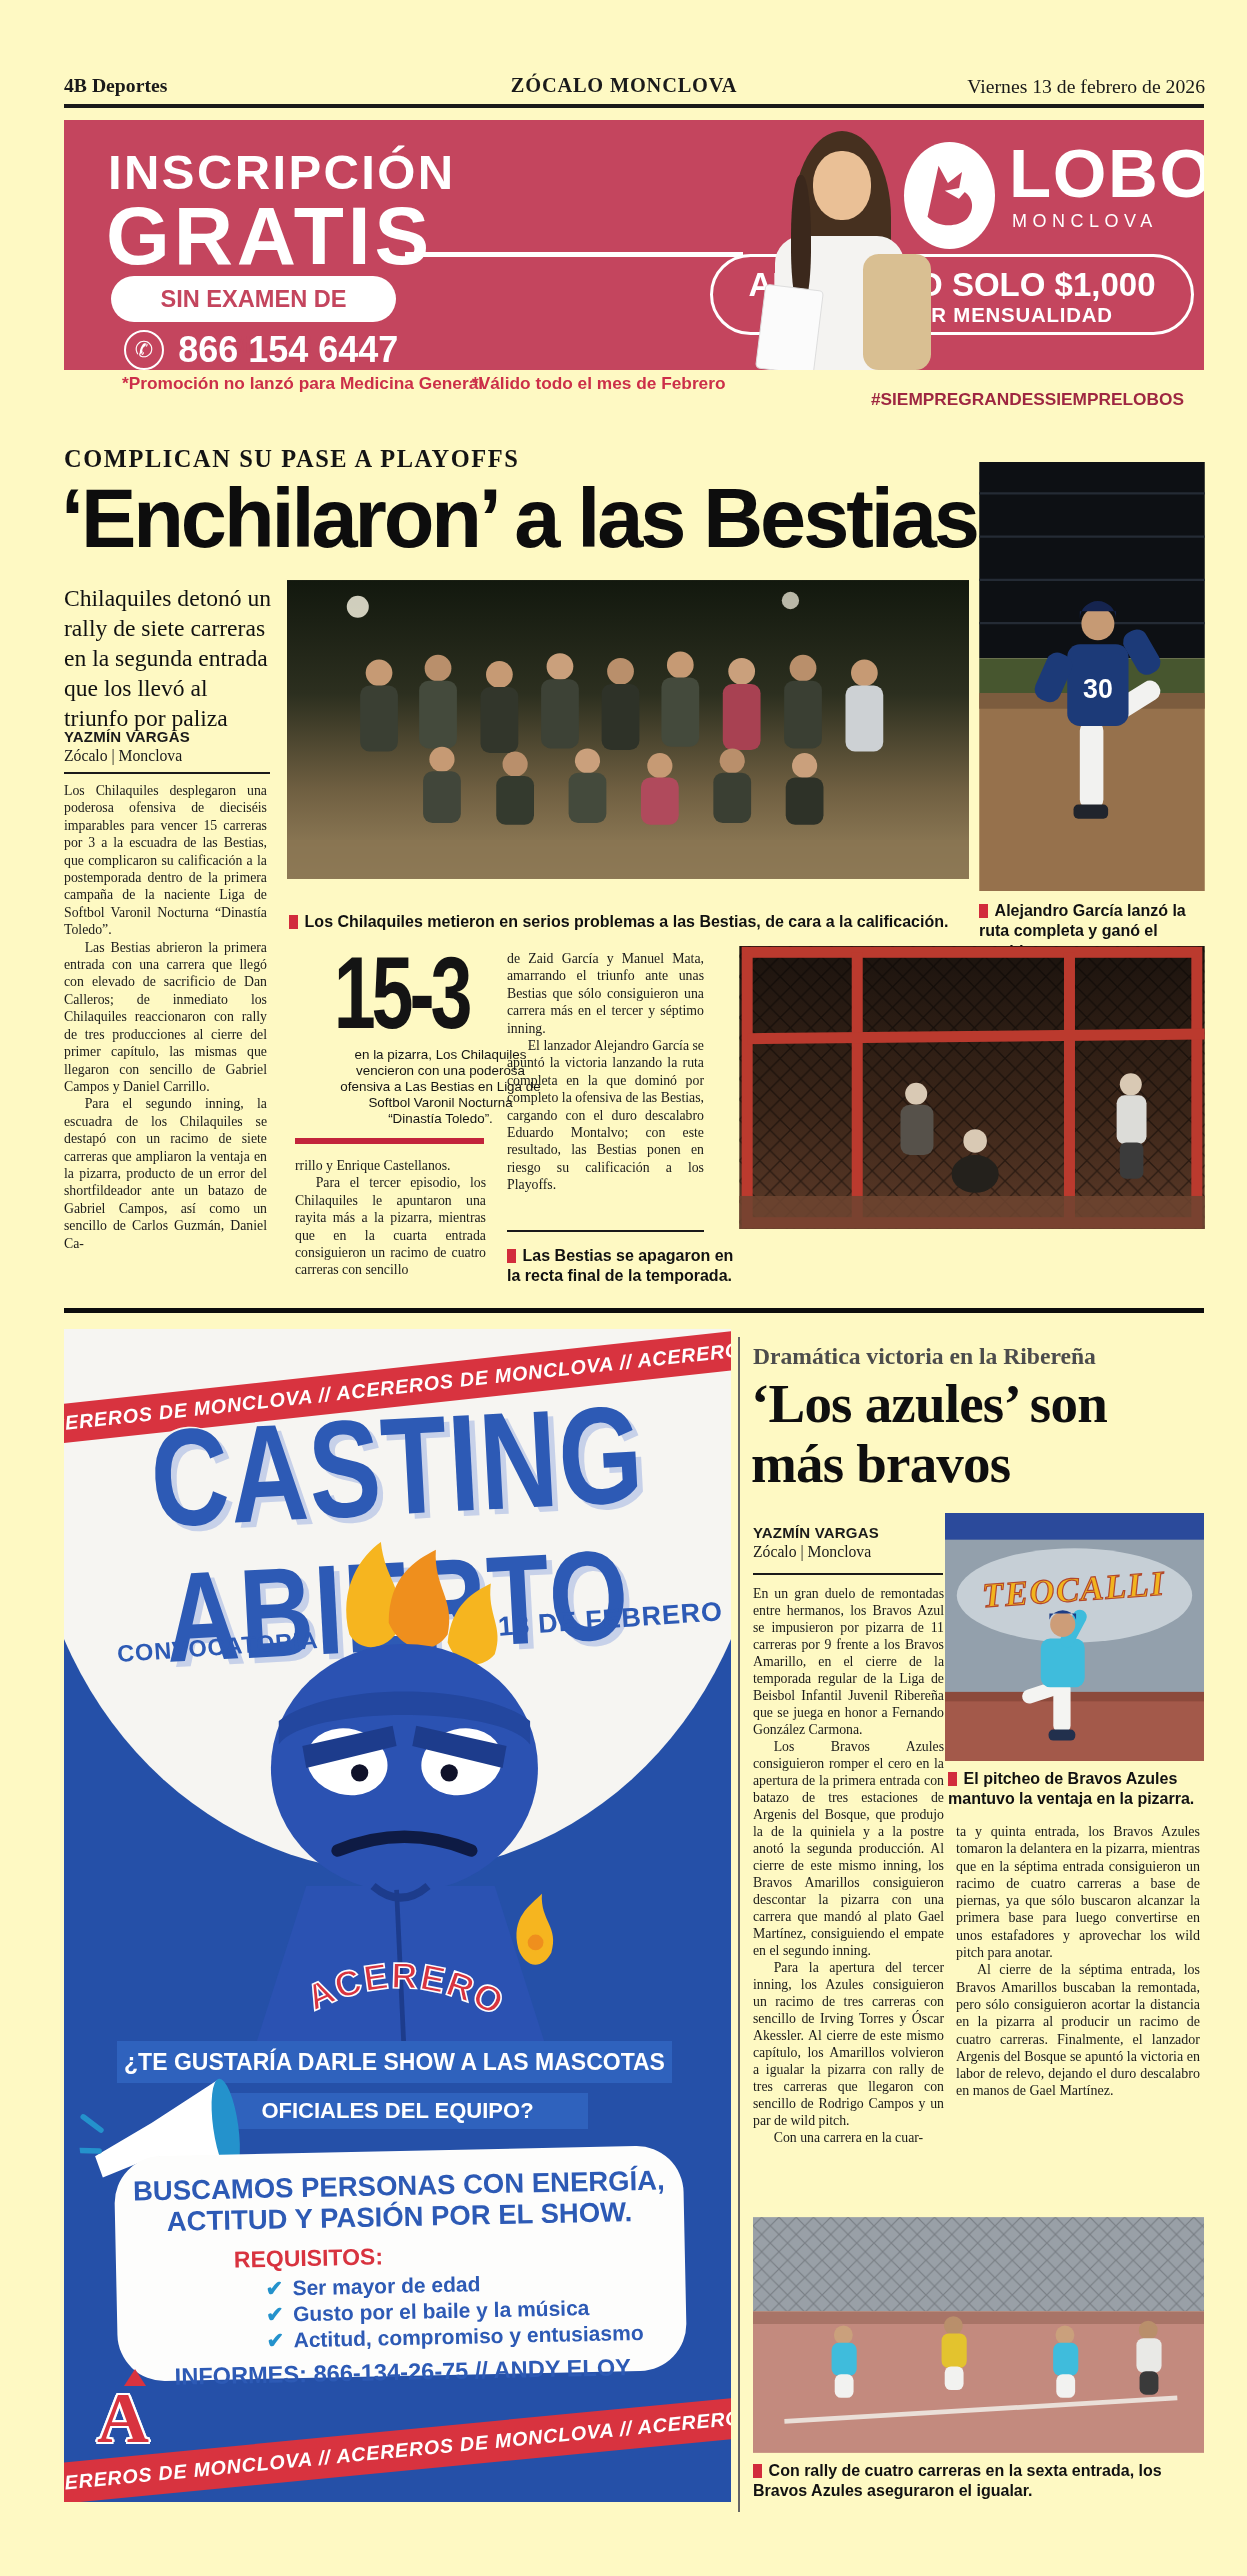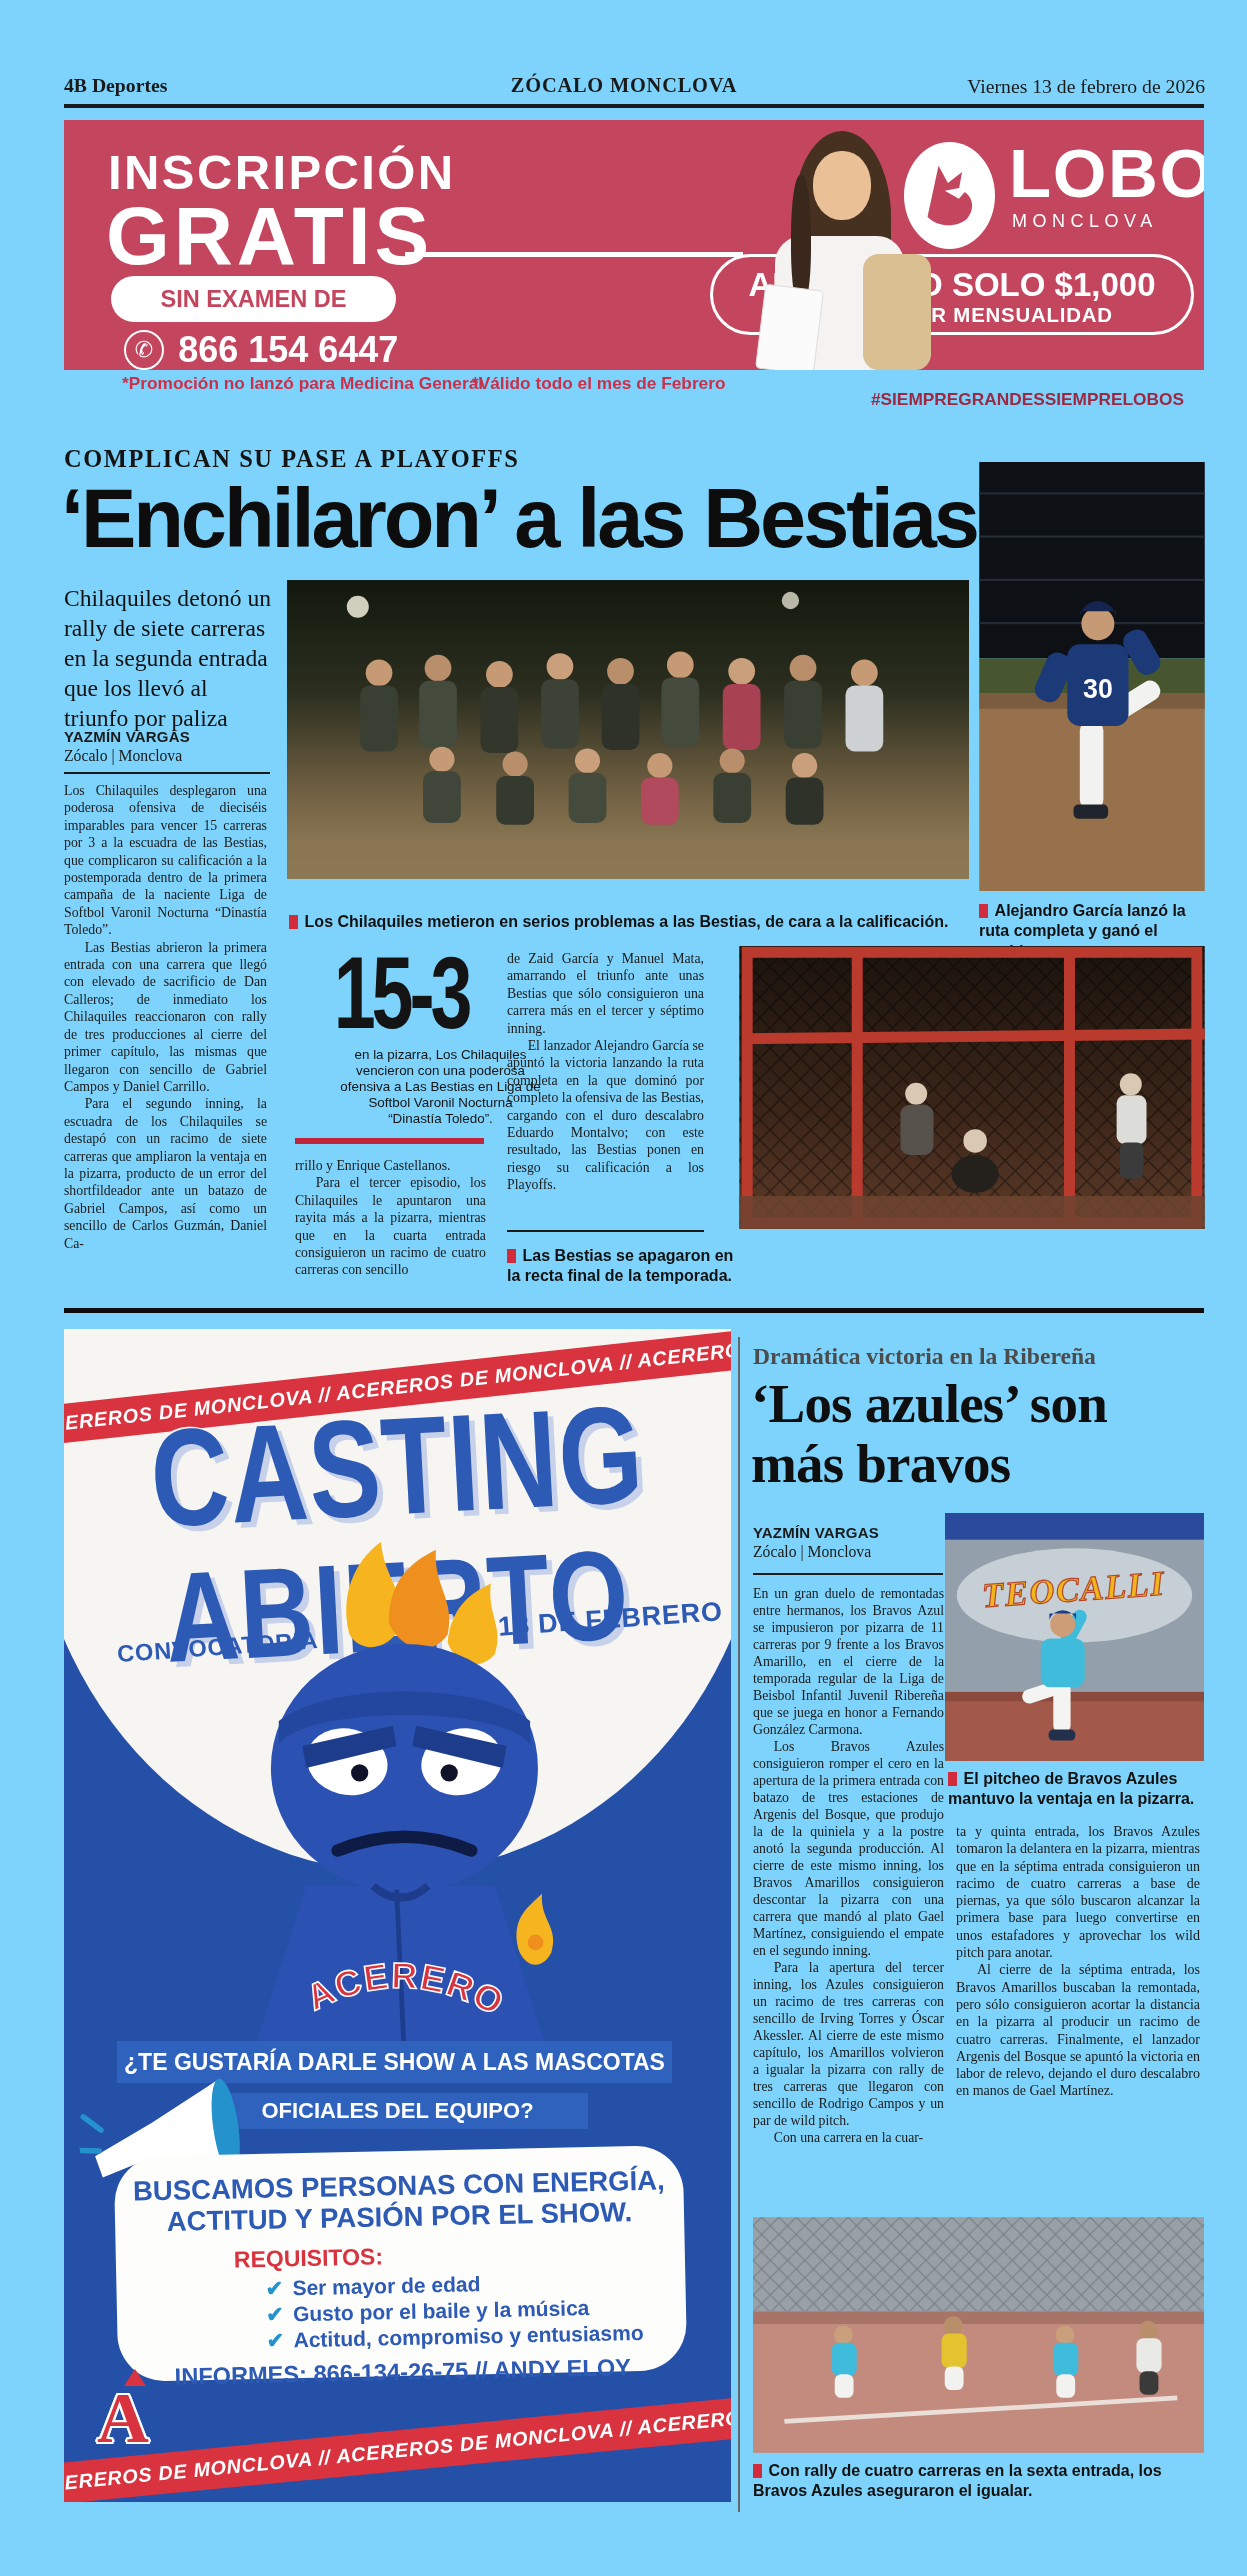--- a/index.html
+++ b/index.html
@@ -1,16 +1,16 @@
 <!DOCTYPE html>
 <html style="font-size:12.6px"><head>
 <meta charset="utf-8">
 <style>
   html,body{margin:0;padding:0;background:#e9e9e9;}
-  .page{position:relative;width:1248px;height:2576px;background:#7dd3fc;overflow:hidden;
+  .page{position:relative;width:1248px;height:2576px;background:#fef9c3;overflow:hidden;
         font-family:"Liberation Serif", serif;color:#1a1a1a;}
   .abs{position:absolute;}
   .sans{font-family:"Liberation Sans", sans-serif;}
   .serif{font-family:"Liberation Serif", serif;}
   .just{text-align:justify;text-justify:inter-word;}
   .indent{text-indent:1.5em;}
   .rule{background:#1a1a1a;}
   .caption{font-family:"Liberation Sans", sans-serif;font-weight:700;font-size:16px;line-height:20.4px;color:#111;}
   .cap-bullet{display:inline-block;width:8.6px;height:13.4px;background:#d22c3c;margin-right:7px;vertical-align:-1.6px;}
   .body-col p{margin:0;}

